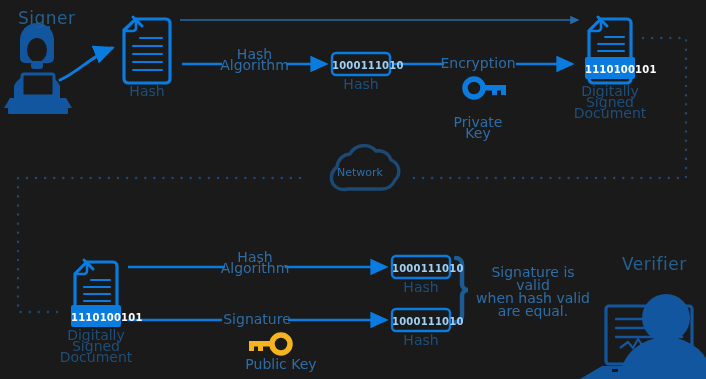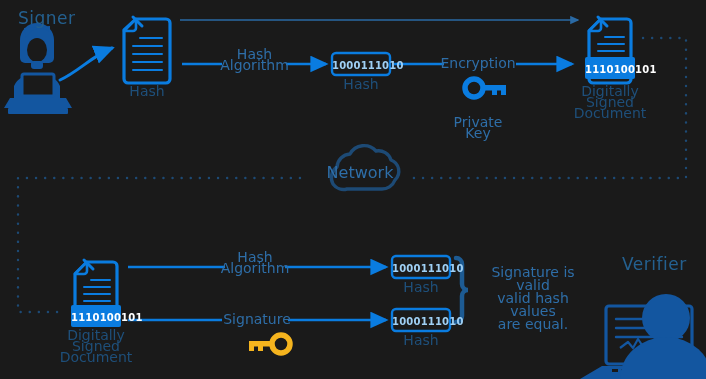--- a/index.html
+++ b/index.html
@@ -158,30 +158,31 @@
   <div class="lbl bright" style="left:202px;top:49px;width:105px;">Hash
 Algorithm</div>
   <div class="binary" style="left:332px;top:60px;width:58px;color:#9fd0f5;">1000111010</div>
   <div class="lbl" style="left:332px;top:79px;width:58px;">Hash</div>
   <div class="lbl bright" style="left:440px;top:58px;width:76px;text-align:center;">Encryption</div>
   <div class="lbl bright" style="left:440px;top:117px;width:76px;">Private Key</div>
   <div class="binary" style="left:585px;top:64px;width:50px;color:#ffffff;">1110100101</div>
   <div class="lbl" style="left:572px;top:86px;width:76px;">Digitally Signed
 Document</div>
 
-  <div class="lbl" style="left:325px;top:167px;width:70px;font-size:16px;color:#2e6ea8;">Network</div>
+  <div class="lbl" style="left:325px;top:167px;width:70px;font-size:11px;color:#2e6ea8;">Network</div>
 
   <div class="binary" style="left:71px;top:312px;width:50px;color:#ffffff;">1110100101</div>
   <div class="lbl" style="left:58px;top:330px;width:76px;">Digitally Signed
 Document</div>
   <div class="lbl bright" style="left:205px;top:252px;width:100px;">Hash
 Algorithm</div>
   <div class="lbl bright" style="left:222px;top:314px;width:70px;">Signature</div>
+  <div class="lbl bright" style="left:229px;top:359px;width:104px;">Public Key</div>
 
   <div class="binary" style="left:392px;top:263px;width:58px;color:#9fd0f5;">1000111010</div>
   <div class="lbl" style="left:392px;top:282px;width:58px;">Hash</div>
   <div class="binary" style="left:392px;top:316px;width:58px;color:#9fd0f5;">1000111010</div>
   <div class="lbl" style="left:392px;top:335px;width:58px;">Hash</div>
 
   <div class="lbl bright" style="left:475px;top:266px;width:116px;line-height:13px;">Signature is valid
-valid hash values
+when hash valid
 are equal.</div>
 </div>
 
 </body></html>

